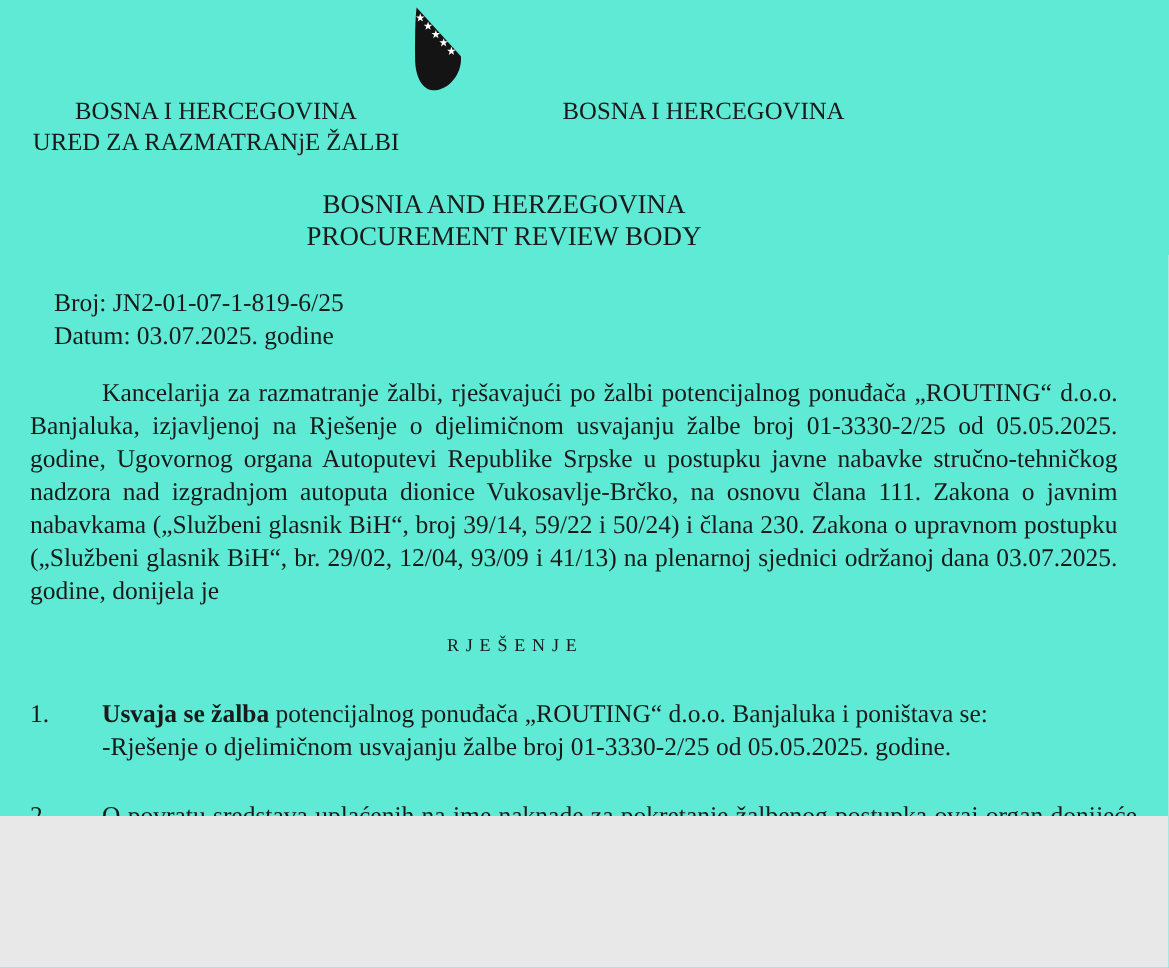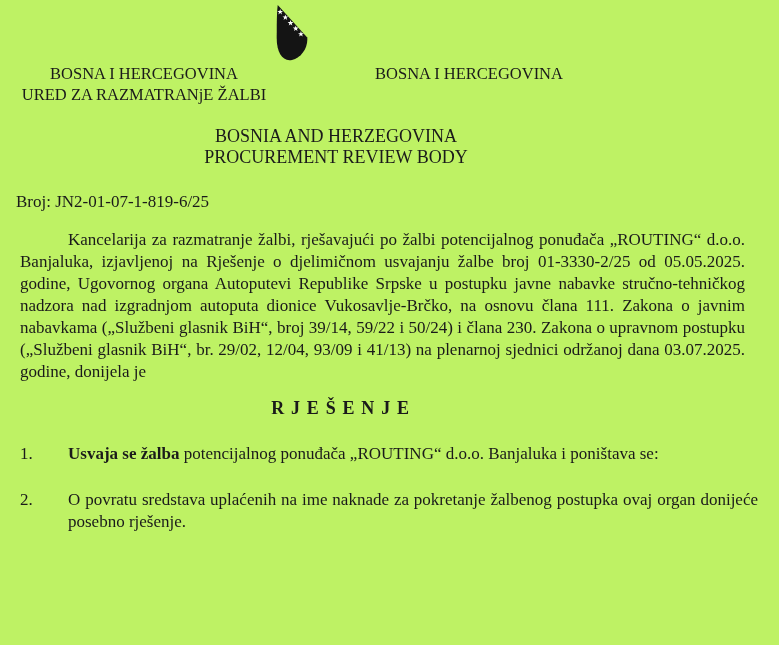--- a/index.html
+++ b/index.html
@@ -3,23 +3,23 @@
 <meta charset="utf-8">
 <style>
   html, body {
     margin: 0;
     padding: 0;
     background: #e8e8e8;
   }
   .page {
     position: relative;
     width: 779px;
-    height: 645px;
+    height: 544px;
     margin: 0 auto;
-    background: #bef264;
+    background: #5eead4;
     color: #1a1a1a;
     font-family: "Liberation Serif", "DejaVu Serif", serif;
     font-size: 17px;
     line-height: 22px;
     overflow: hidden;
     box-sizing: border-box;
   }
   .page * { box-sizing: border-box; }
 
   
@@ -44,39 +44,39 @@
     margin-top: 21px;
     width: 672px;
     text-align: center;
     font-size: 18px;
     line-height: 21px;
   }
 
   
   .meta {
     margin-top: 23px;
-    padding-left: 16px;
+    padding-left: 36px;
     line-height: 22px;
   }
 
   
   .intro {
     margin: 16px 0 0 0;
     padding: 0 34px 0 20px;
     text-align: justify;
     text-indent: 48px;
   }
 
   
   .title {
     margin-top: 14px;
     padding-right: 92px;
     text-align: center;
-    font-weight: bold;
-    font-size: 18px;
+    font-weight: normal;
+    font-size: 12px;
     letter-spacing: 0.38em;
   }
 
   
   .items { margin-top: 24px; }
   .item {
     display: flex;
     padding-left: 20px;
     padding-right: 21px;
   }
@@ -119,32 +119,34 @@
     </div>
   </div>
 
   <div class="hdr-en">
     <div>BOSNIA AND HERZEGOVINA</div>
     <div>PROCUREMENT REVIEW BODY</div>
   </div>
 
   <div class="meta">
     <div>Broj: JN2-01-07-1-819-6/25</div>
+    <div>Datum: 03.07.2025. godine</div>
   </div>
 
   <p class="intro">Kancelarija za razmatranje žalbi, rješavajući po žalbi potencijalnog ponuđača „ROUTING“ d.o.o. Banjaluka, izjavljenoj na Rješenje o djelimičnom usvajanju žalbe broj 01-3330-2/25 od 05.05.2025. godine, Ugovornog organa Autoputevi Republike Srpske u postupku javne nabavke stručno-tehničkog nadzora nad izgradnjom autoputa dionice Vukosavlje-Brčko, na osnovu člana 111. Zakona o javnim nabavkama („Službeni glasnik BiH“, broj 39/14, 59/22 i 50/24) i člana 230. Zakona o upravnom postupku („Službeni glasnik BiH“, br. 29/02, 12/04, 93/09 i 41/13) na plenarnoj sjednici održanoj dana 03.07.2025. godine, donijela je</p>
 
   <div class="title">RJEŠENJE</div>
 
   <div class="items">
 
     <div class="item">
       <div class="item-num">1.</div>
       <div class="item-body">
         <p class="just"><span class="bold">Usvaja se žalba</span><span> potencijalnog ponuđača „ROUTING“ d.o.o. Banjaluka i poništava se:</span></p>
+        <p>-Rješenje o djelimičnom usvajanju žalbe broj 01-3330-2/25 od 05.05.2025. godine.</p>
       </div>
     </div>
 
     <div class="item">
       <div class="item-num">2.</div>
       <div class="item-body">
         <p class="just">O povratu sredstava uplaćenih na ime naknade za pokretanje žalbenog postupka ovaj organ donijeće posebno rješenje.</p>
       </div>
     </div>
 

